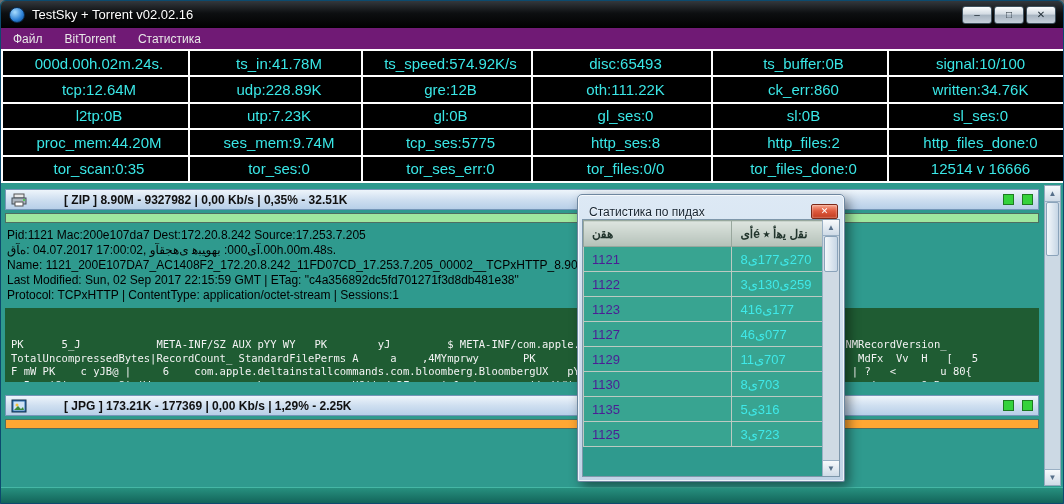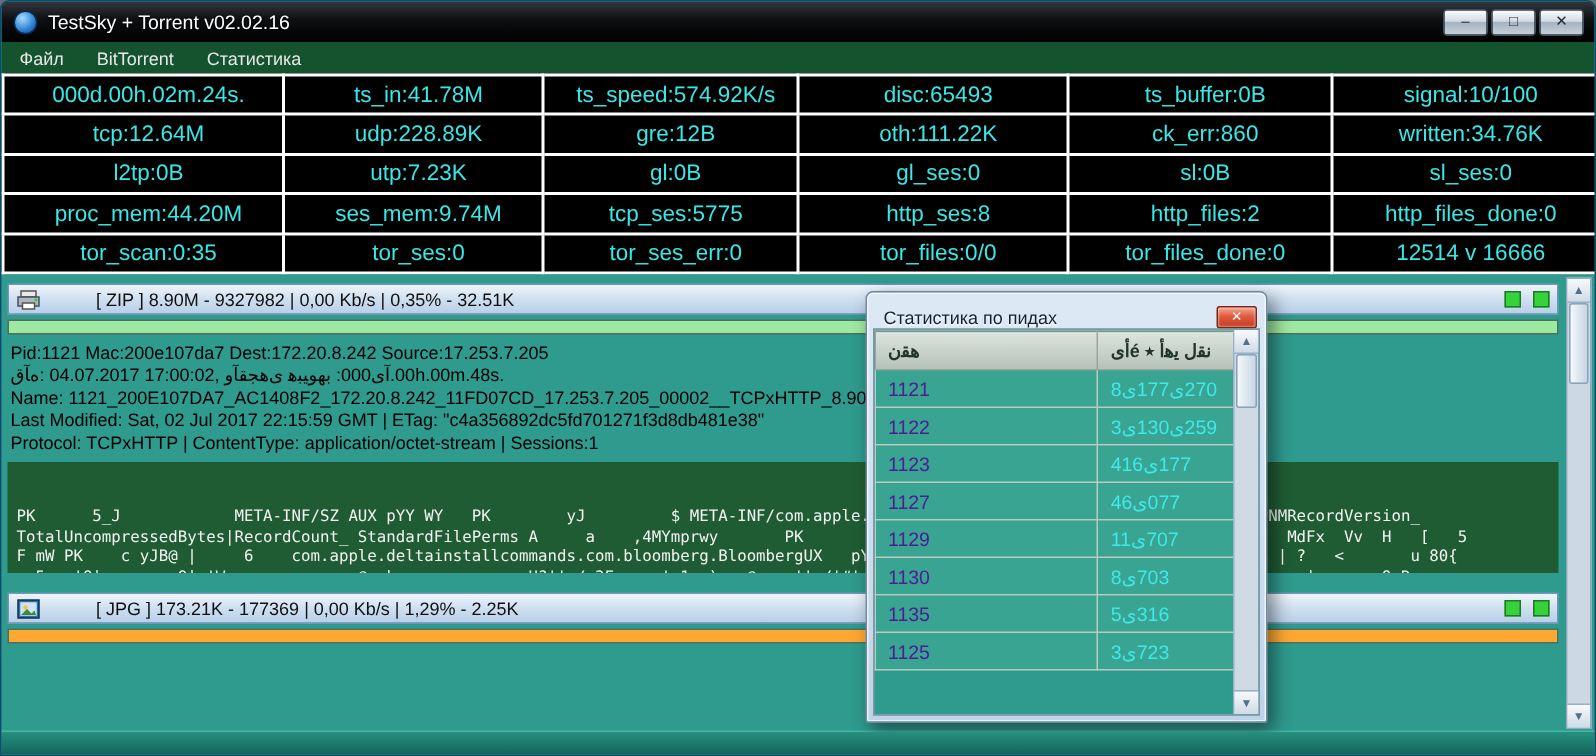--- a/index.html
+++ b/index.html
@@ -11,41 +11,41 @@
     background:linear-gradient(#33383d,#0d0f11 45%,#000);display:flex;align-items:center;}
   .app-icon{width:16px;height:16px;border-radius:50%;margin-left:8px;flex:0 0 auto;
     background:radial-gradient(circle at 35% 30%,#a5dbff,#2b7fd4 60%,#0b3f7a);
     border:1px solid #0a2c52;box-sizing:border-box;}
   .w-title{color:#fff;font-size:13px;margin-left:7px;text-shadow:0 1px 2px #000;white-space:nowrap;}
   .caps{margin-left:auto;margin-right:7px;display:flex;gap:2px;}
   .cap{width:30px;height:18px;border:1px solid #3f505d;border-radius:3px;
     background:linear-gradient(#fbfdfe,#d2dae2 45%,#a6b3c0 50%,#c6d0da);
     color:#1d2a33;font-size:10px;line-height:16px;text-align:center;padding:0;cursor:default;}
   
-  .menubar{position:absolute;top:27px;left:0;right:0;height:21px;background:#14532d;
+  .menubar{position:absolute;top:27px;left:0;right:0;height:21px;background:#701a75;
     display:flex;align-items:center;padding-left:12px;gap:22px;box-sizing:border-box;}
   .menu-item{color:#e8e8e8;font-size:12px;white-space:nowrap;}
   
   table.stats{position:absolute;top:48px;left:0;width:1064px;height:134px;border-collapse:collapse;
     background:#000;table-layout:fixed;}
   table.stats td{border:2px solid #fff;color:#3ae6e6;font-size:15px;padding:0 0 0 7px;
     white-space:nowrap;overflow:hidden;text-align:center;}
   
   .client{position:absolute;top:182px;left:0;right:0;bottom:15px;background:#2f9a8e;overflow:hidden;}
   .bottombar{position:absolute;left:0;right:0;bottom:0;height:15px;
     background:linear-gradient(#27907f,#13655a);border-top:1px solid #45b7a5;}
   
   .torrent{position:absolute;left:4px;right:24px;}
   .torrent.zip{top:6px;}
   .torrent.jpg{top:212px;}
   .t-header{height:21px;display:flex;align-items:center;
     background:linear-gradient(#eef5fb,#cfdff0 50%,#b7cfe8);
     border:1px solid #7596b8;padding:0 5px;box-sizing:border-box;}
   .t-icon{display:flex;align-items:center;}
-  .t-title{font-size:12px;font-weight:400;color:#101010;margin-left:6px;white-space:nowrap;padding-left:31px;}
+  .t-title{font-size:12px;font-weight:700;color:#101010;margin-left:6px;white-space:nowrap;padding-left:31px;}
   .spacer{flex:1;}
   .led{width:9px;height:9px;background:#35d23c;border:1px solid #1d7a22;margin-left:8px;flex:0 0 auto;}
   .t-progress{height:8px;border:1px solid #4f6f62;background:#dff0df;margin-top:3px;box-sizing:content-box;}
   .t-fill{height:100%;width:100%;}
   .t-details{margin-top:5px;padding-left:2px;}
   .d-line{font-size:12px;color:#000;line-height:15px;white-space:nowrap;overflow:hidden;}
   .hexdump{margin-top:5px;background:#1f5c33;color:#f3f3f3;
     font-family:"DejaVu Sans Mono",monospace;font-size:10.5px;line-height:13.6px;
     padding:3px 6px;white-space:pre;overflow:hidden;height:74px;box-sizing:border-box;}
   .bidi{unicode-bidi:bidi-override;direction:ltr;}
@@ -172,21 +172,21 @@
         <span class="led"></span>
         <span class="led"></span>
       </div>
       <div class="t-progress">
         <div class="t-fill" style="background: rgb(159, 232, 159);"></div>
       </div>
       <div class="t-details">
         <div class="d-line bidi">Pid:1121 Mac:200e107da7 Dest:172.20.8.242 Source:17.253.7.205</div>
           <div class="d-line bidi">ﻕﺂﻩ: 04.07.2017 17:00:02, ﻭﺂﻘﺠﻫﻯ ﻫﺒﻴﻮﻬﺑ :000ﻯﺁ.00h.00m.48s.</div>
           <div class="d-line bidi">Name: 1121_200E107DA7_AC1408F2_172.20.8.242_11FD07CD_17.253.7.205_00002__TCPxHTTP_8.90M.zip</div>
-          <div class="d-line bidi">Last Modified: Sat, 02 Jul 2017 22:15:59 GMT | ETag: "c4a356892dc5fd701271f3d8db481e38"</div>
+          <div class="d-line bidi">Last Modified: Sun, 02 Sep 2017 22:15:59 GMT | ETag: "c4a356892dc5fd701271f3d8db481e38"</div>
           <div class="d-line bidi">Protocol: TCPxHTTP | ContentType: application/octet-stream | Sessions:1</div>
       </div>
       <div class="hexdump">
         <div class="h-line">PK      5_J            META-INF/SZ AUX pYY WY   PK        yJ         $ META-INF/com.apple.ZipMetadata.plist UX pYY pYY    ;cYx{0c!SyNMRecordVersion_</div><div class="h-line">TotalUncompressedBytes|RecordCount_ StandardFilePerms A     a    ,4MYmprwy       PK        c yJ     6  :   pYY pYY   bvx2   :   pYY   MdFx  Vv  H   [   5</div><div class="h-line">F mW PK    c yJB@ |     6    com.apple.deltainstallcommands.com.bloomberg.BloombergUX   pYY pYY   bvx2    h1=n?   K?   |3|    P    8 | ?   &lt;       u 80{</div><div class="h-line">  5   '8|        8| 'W x            @ ak        c     U?'' / 3F n ~ ' 1. ) ; @ _a '' /'#';E 0 d       | E|         'W { $ D     o w     | &lt;     9 R</div>
       </div>
     </div>
 
     <div class="torrent jpg">
       <div class="t-header">
         <span class="t-icon">

